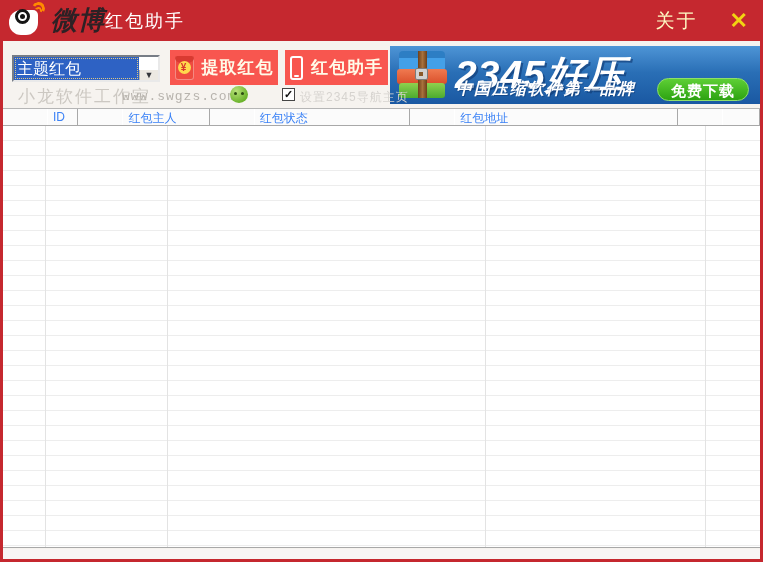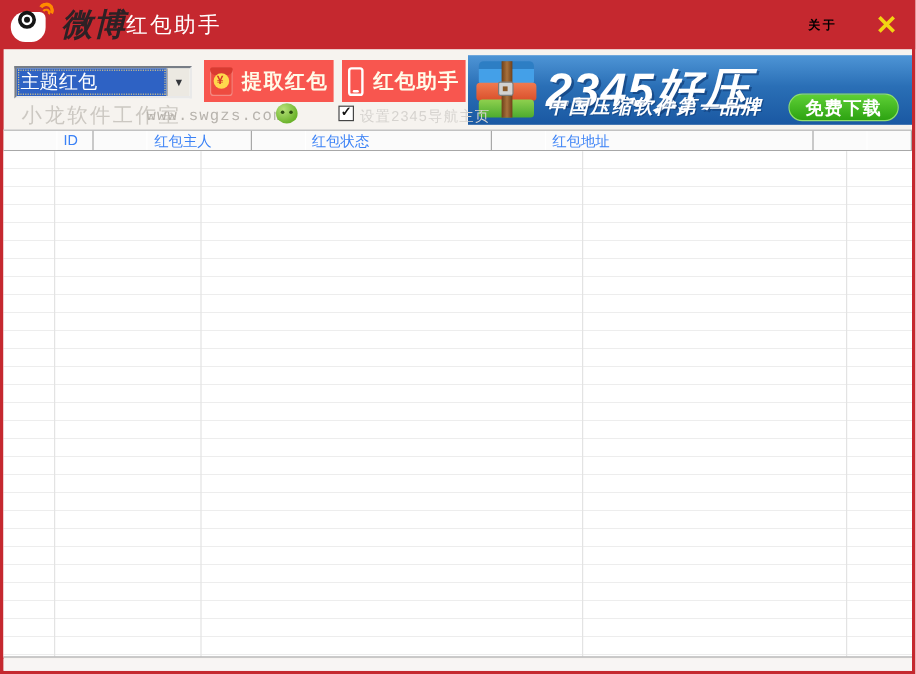--- a/index.html
+++ b/index.html
@@ -18,31 +18,31 @@
     background:#151515;border-radius:50%;}
   .logo-arc1{position:absolute;right:0;top:-3px;width:13px;height:13px;box-sizing:border-box;
     border:3px solid transparent;border-top-color:#ff8a00;border-right-color:#ff8a00;
     border-radius:50%;transform:rotate(-15deg);}
   .logo-arc2{position:absolute;right:3px;top:2px;width:7px;height:7px;box-sizing:border-box;
     border:2px solid transparent;border-top-color:#ff8a00;border-right-color:#ff8a00;
     border-radius:50%;transform:rotate(-15deg);}
   .brand{font-size:26px;font-weight:bold;font-style:italic;color:#2d2125;margin-left:6px;
     letter-spacing:1px;}
   .app-title{color:#ffffff;font-size:18px;margin-left:0;letter-spacing:2px;text-align:center;}
-  .about{margin-left:auto;color:#000000;font-size:10px;letter-spacing:2px;cursor:pointer;font-weight:bold;}
+  .about{margin-left:auto;color:#fef9c3;font-size:19px;letter-spacing:2px;cursor:pointer;}
   .close{color:#f2d412;font-size:22px;font-weight:bold;margin:0 15px 0 32px;cursor:pointer;
     line-height:1;}
 
   
   .content{position:absolute;left:3px;top:41px;width:757px;height:518px;background:#f6f3ef;}
 
   
   .combo{position:absolute;left:9px;top:14px;width:148px;height:27px;box-sizing:border-box;
     background:#ffffff;border:2px solid;border-color:#777d86 #e9e9e9 #e9e9e9 #777d86;
-    display:flex;cursor:pointer;}
+    display:flex;cursor:pointer;align-items:flex-end;}
   .combo-sel{flex:1;background:#2e62c4;color:#ffffff;font-size:16px;line-height:23px;
     padding:0 3px;outline:1px dotted #dcc785;outline-offset:-2px;white-space:nowrap;
     overflow:hidden;}
   .combo-btn{width:18px;background:#ece9e2;border-left:1px solid #b5b2aa;color:#33363b;
     font-size:9px;display:flex;align-items:center;justify-content:center;}
 
   
   .btn-red{position:absolute;top:9px;height:35px;background:#f8564f;color:#fffbe9;
     font-size:17px;font-weight:bold;display:flex;align-items:center;justify-content:center;
     gap:8px;cursor:pointer;letter-spacing:1px;}

